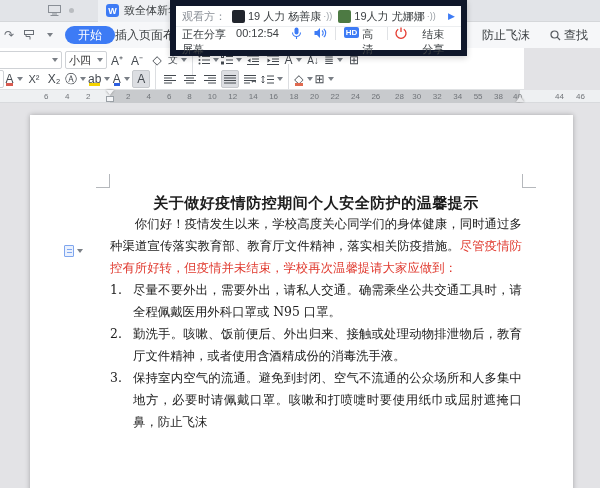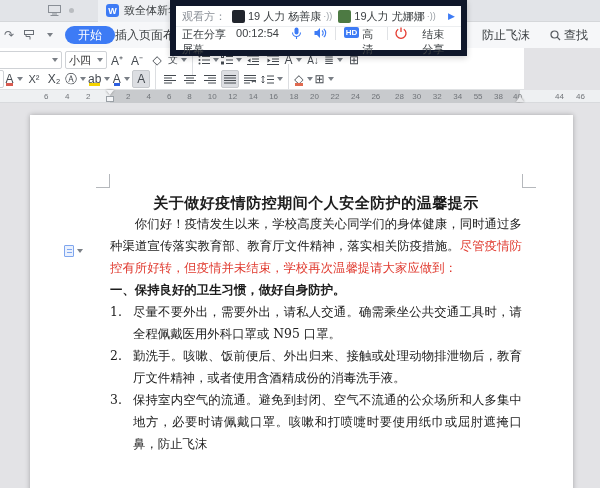--- a/index.html
+++ b/index.html
@@ -362,21 +362,20 @@
     <div class="ind-right"></div>
   </div>
 
   <div class="docarea">
     <div class="page">
       <div class="crop tl"></div>
       <div class="crop tr"></div>
       <div class="doccontent">
         <div class="doc-title">关于做好疫情防控期间个人安全防护的温馨提示</div>
         <div class="para"><span>你们好！疫情发生以来，学校高度关心同学们的身体健康，同时通过多种渠道宣传落实教育部、教育厅文件精神，落实相关防疫措施。</span><span class="redtxt">尽管疫情防控有所好转，但疫情并未结束，学校再次温馨提请大家应做到：</span></div>
-        <div class="h1line">一、保持良好的卫生习惯，做好自身防护。</div>
         <div class="li">
           <span class="num">1.</span>
           <span class="litext">尽量不要外出，需要外出，请私人交通。确需乘坐公共交通工具时，请全程佩戴医用外科口罩或 N95 口罩。</span>
         </div>
         <div class="li">
           <span class="num">2.</span>
           <span class="litext">勤洗手。咳嗽、饭前便后、外出归来、接触或处理动物排泄物后，教育厅文件精神，或者使用含酒精成份的消毒洗手液。</span>
         </div>
         <div class="li">
           <span class="num">3.</span>

